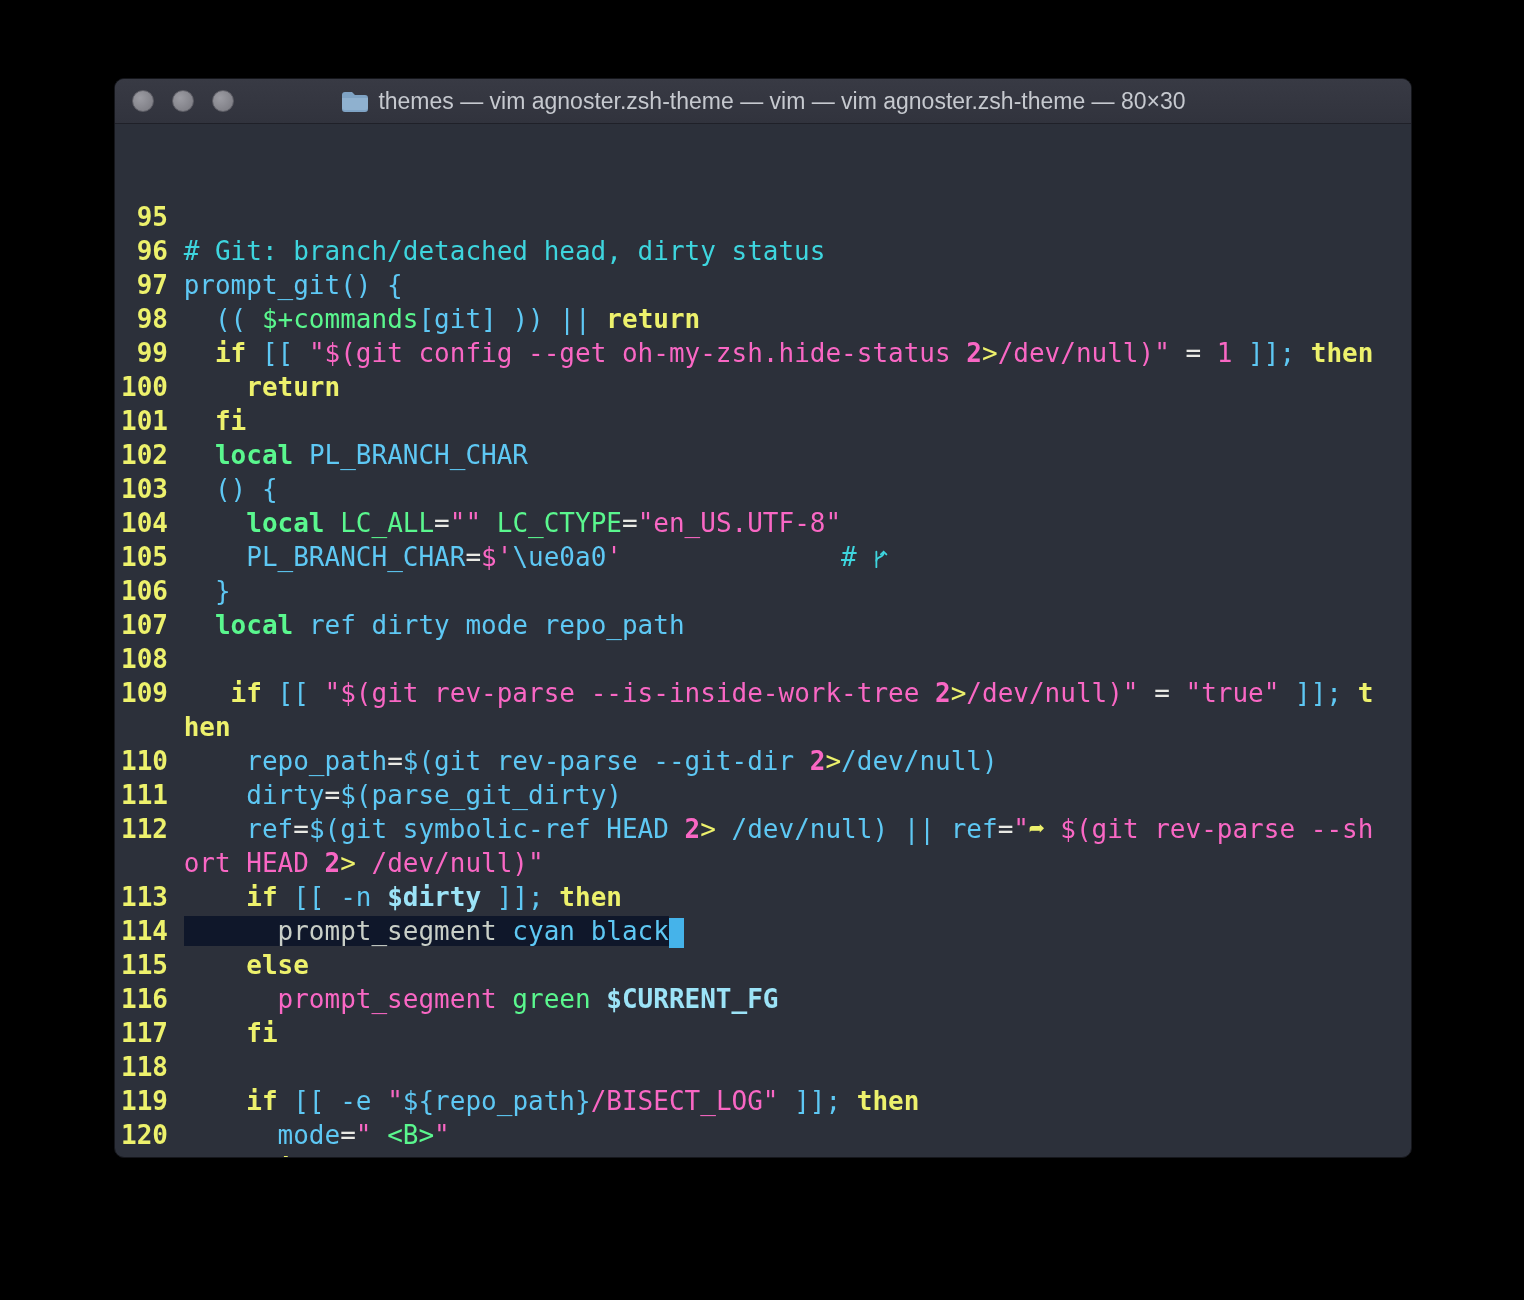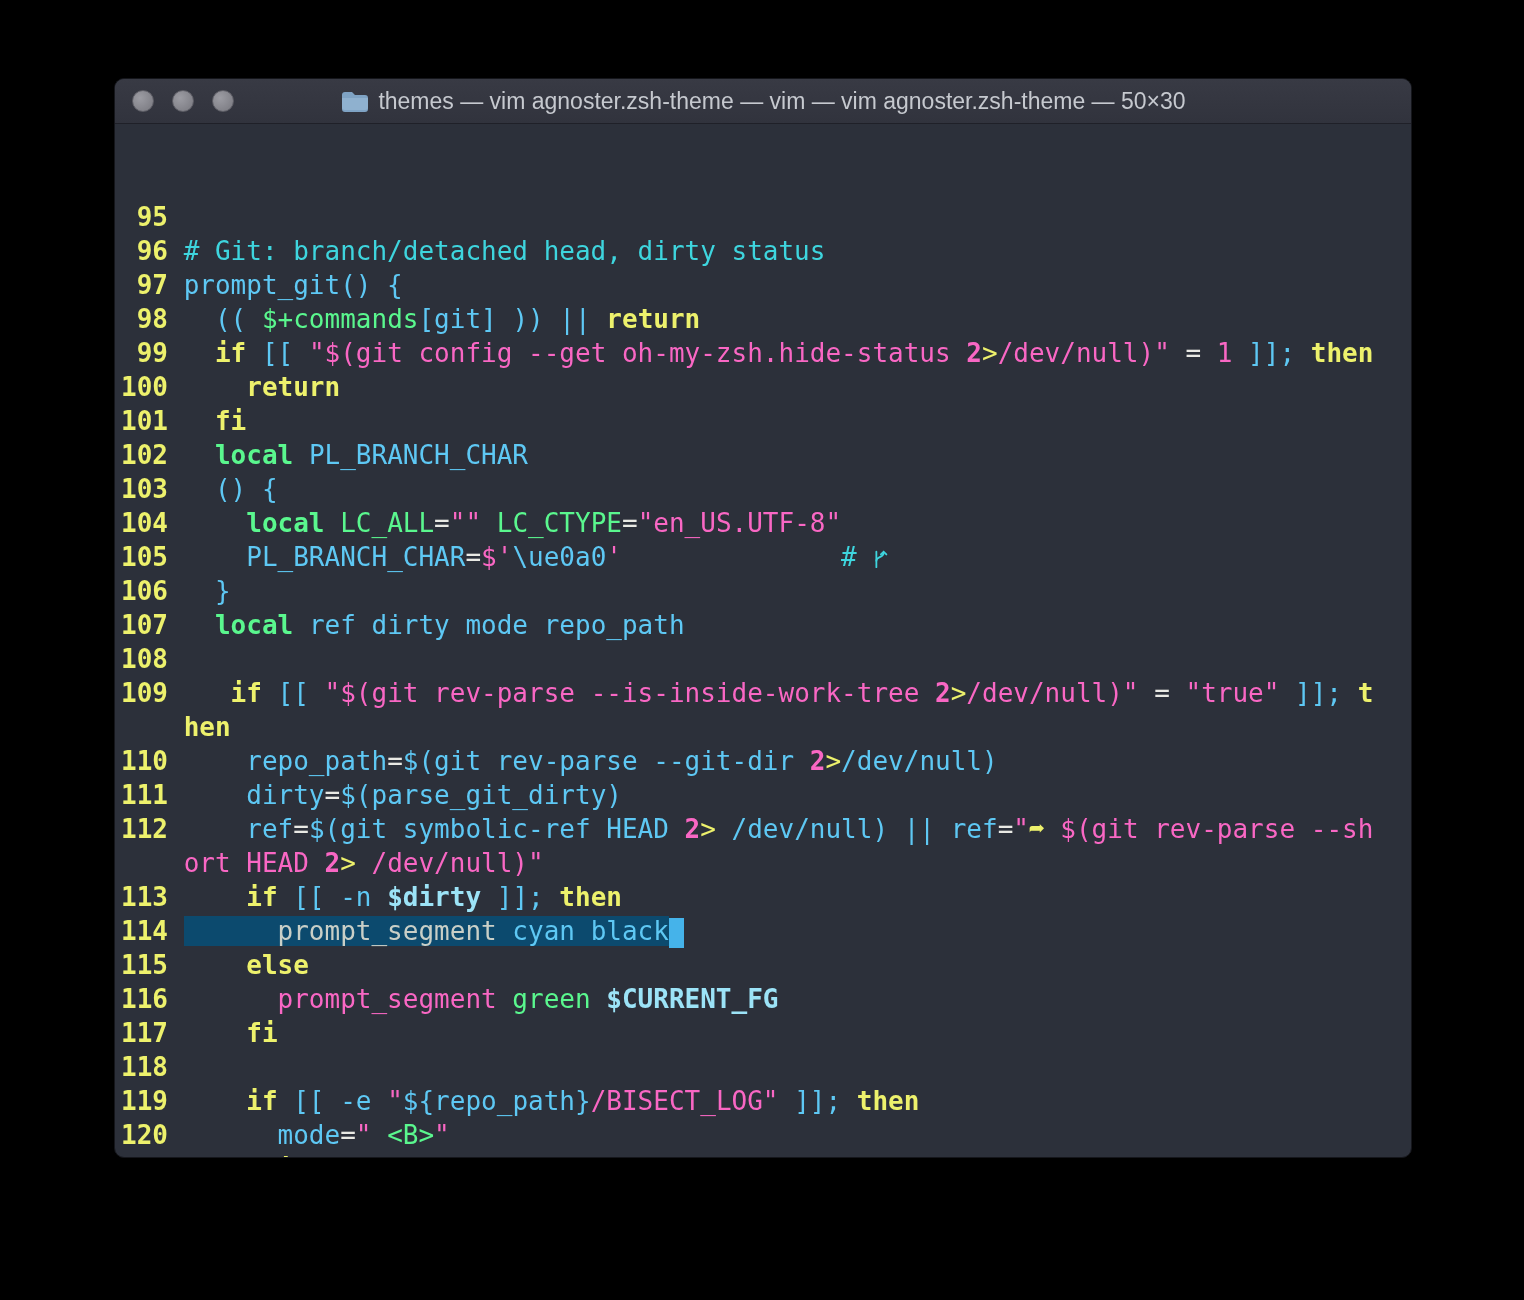--- a/index.html
+++ b/index.html
@@ -31,21 +31,21 @@
 
   .term{
     padding:8px 0 0 6px;
     font-family:"DejaVu Sans Mono","Liberation Mono","DejaVu Sans",monospace;
     font-size:26px;line-height:34px;
     color:#e9e9e4;white-space:pre;
   }
   .row{height:34px;}
   .gutter{color:#edf16c;font-weight:bold;}
   .code{}
-  .code.selected{background:#0c4a6e;}
+  .code.selected{background:#0f172a;}
   .cursor{
     display:inline-block;width:15px;height:30px;background:#45b3ea;
     vertical-align:text-bottom;margin-bottom:-2px;
   }
   .glyph svg{vertical-align:-3px;}
 </style>
 </head>
 <body>
 
 <div class="window">
@@ -55,21 +55,21 @@
       <span class="light"></span>
       <span class="light"></span>
     </div>
     <div class="title-group">
       <span class="folder">
         <svg width="28" height="22" viewBox="0 0 28 22">
           <path d="M2 5 q0-3 3-3 h7 l3 3 h10 q3 0 3 3 v11 q0 3-3 3 H5 q-3 0-3-3 z" fill="#7fa3c4"></path>
           <path d="M2 8 h26 v9 q0 3-3 3 H5 q-3 0-3-3 z" fill="#8fb1cf"></path>
         </svg>
       </span>
-      <span>themes — vim agnoster.zsh-theme — vim — vim agnoster.zsh-theme — 50×30</span>
+      <span>themes — vim agnoster.zsh-theme — vim — vim agnoster.zsh-theme — 80×30</span>
     </div>
   </div>
 
   <div class="term">
     <div id="term-rows"><div class="row"><span class="gutter"> 95 </span><span class="code"></span></div><div class="row"><span class="gutter"> 96 </span><span class="code"><span style="color: rgb(62, 213, 222);"># Git: branch/detached head, dirty status</span></span></div><div class="row"><span class="gutter"> 97 </span><span class="code"><span style="color: rgb(94, 200, 244);">prompt_git() {</span></span></div><div class="row"><span class="gutter"> 98 </span><span class="code"><span style="color: rgb(233, 233, 228);">  </span><span style="color: rgb(94, 200, 244);">(( </span><span style="color: rgb(90, 247, 142);">$+commands</span><span style="color: rgb(94, 200, 244);">[git]</span><span style="color: rgb(94, 200, 244);"> )) </span><span style="color: rgb(94, 200, 244);">|| </span><span style="color: rgb(237, 241, 108); font-weight: bold;">return</span></span></div><div class="row"><span class="gutter"> 99 </span><span class="code"><span style="color: rgb(233, 233, 228);">  </span><span style="color: rgb(237, 241, 108); font-weight: bold;">if</span><span style="color: rgb(233, 233, 228);"> </span><span style="color: rgb(94, 200, 244);">[[ </span><span style="color: rgb(249, 103, 196);">"$(git config --get oh-my-zsh.hide-status </span><span style="color: rgb(249, 103, 196); font-weight: bold;">2</span><span style="color: rgb(237, 241, 108);">&gt;</span><span style="color: rgb(249, 103, 196);">/dev/null)"</span><span style="color: rgb(233, 233, 228);"> = </span><span style="color: rgb(249, 103, 196);">1</span><span style="color: rgb(233, 233, 228);"> </span><span style="color: rgb(94, 200, 244);">]];</span><span style="color: rgb(233, 233, 228);"> </span><span style="color: rgb(237, 241, 108); font-weight: bold;">then</span></span></div><div class="row"><span class="gutter">100 </span><span class="code"><span style="color: rgb(233, 233, 228);">    </span><span style="color: rgb(237, 241, 108); font-weight: bold;">return</span></span></div><div class="row"><span class="gutter">101 </span><span class="code"><span style="color: rgb(233, 233, 228);">  </span><span style="color: rgb(237, 241, 108); font-weight: bold;">fi</span></span></div><div class="row"><span class="gutter">102 </span><span class="code"><span style="color: rgb(233, 233, 228);">  </span><span style="color: rgb(90, 247, 142); font-weight: bold;">local</span><span style="color: rgb(233, 233, 228);"> </span><span style="color: rgb(94, 200, 244);">PL_BRANCH_CHAR</span></span></div><div class="row"><span class="gutter">103 </span><span class="code"><span style="color: rgb(233, 233, 228);">  </span><span style="color: rgb(94, 200, 244);">() {</span></span></div><div class="row"><span class="gutter">104 </span><span class="code"><span style="color: rgb(233, 233, 228);">    </span><span style="color: rgb(90, 247, 142); font-weight: bold;">local</span><span style="color: rgb(233, 233, 228);"> </span><span style="color: rgb(90, 247, 142);">LC_ALL</span><span style="color: rgb(233, 233, 228);">=</span><span style="color: rgb(249, 103, 196);">""</span><span style="color: rgb(233, 233, 228);"> </span><span style="color: rgb(90, 247, 142);">LC_CTYPE</span><span style="color: rgb(233, 233, 228);">=</span><span style="color: rgb(249, 103, 196);">"en_US.UTF-8"</span></span></div><div class="row"><span class="gutter">105 </span><span class="code"><span style="color: rgb(233, 233, 228);">    </span><span style="color: rgb(94, 200, 244);">PL_BRANCH_CHAR</span><span style="color: rgb(233, 233, 228);">=</span><span style="color: rgb(249, 103, 196);">$'</span><span style="color: rgb(94, 200, 244);">\ue0a0</span><span style="color: rgb(249, 103, 196);">'</span><span style="color: rgb(233, 233, 228);">              </span><span style="color: rgb(62, 213, 222);"># </span><span class="glyph" style="color: rgb(62, 213, 222);"><svg width="16" height="20" viewBox="0 0 16 22">
                 <g fill="none" stroke="currentColor" stroke-width="2" stroke-linecap="round">
                   <path d="M4 3v17"></path>
                   <path d="M4 13c0-5 8-3 8-9"></path>
                   <path d="M9 6l3-3 3 3"></path>
                 </g>

